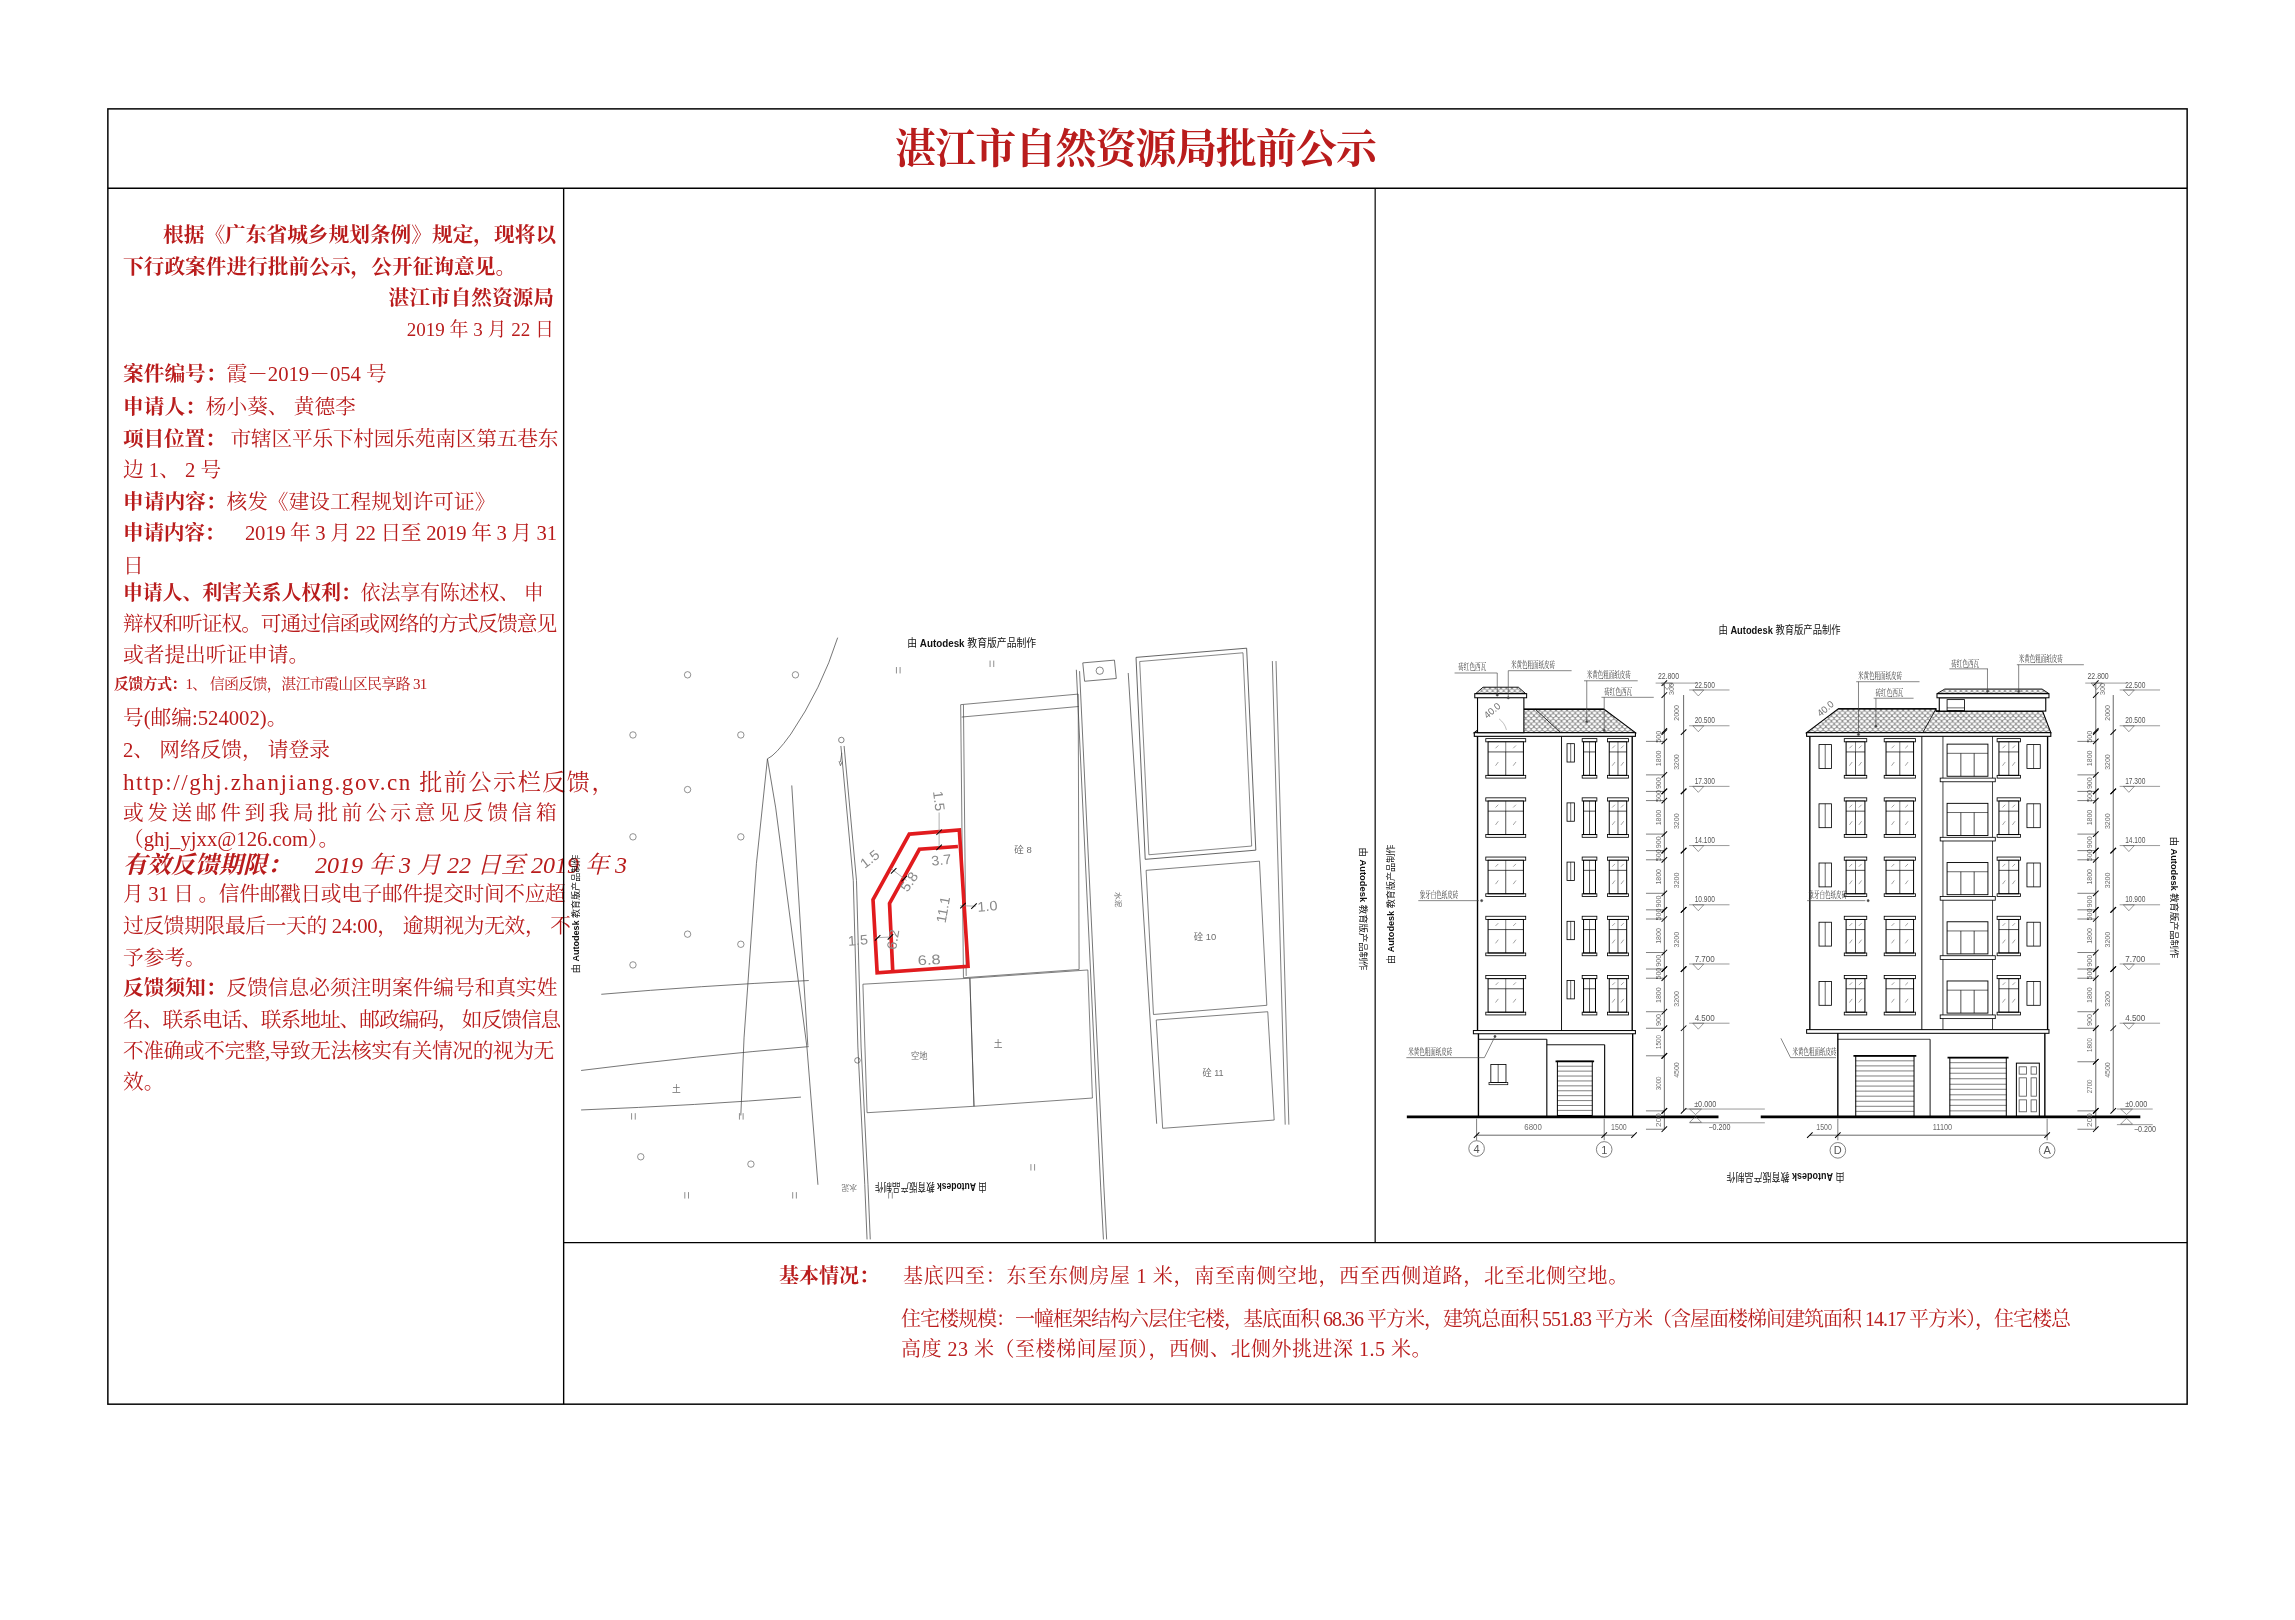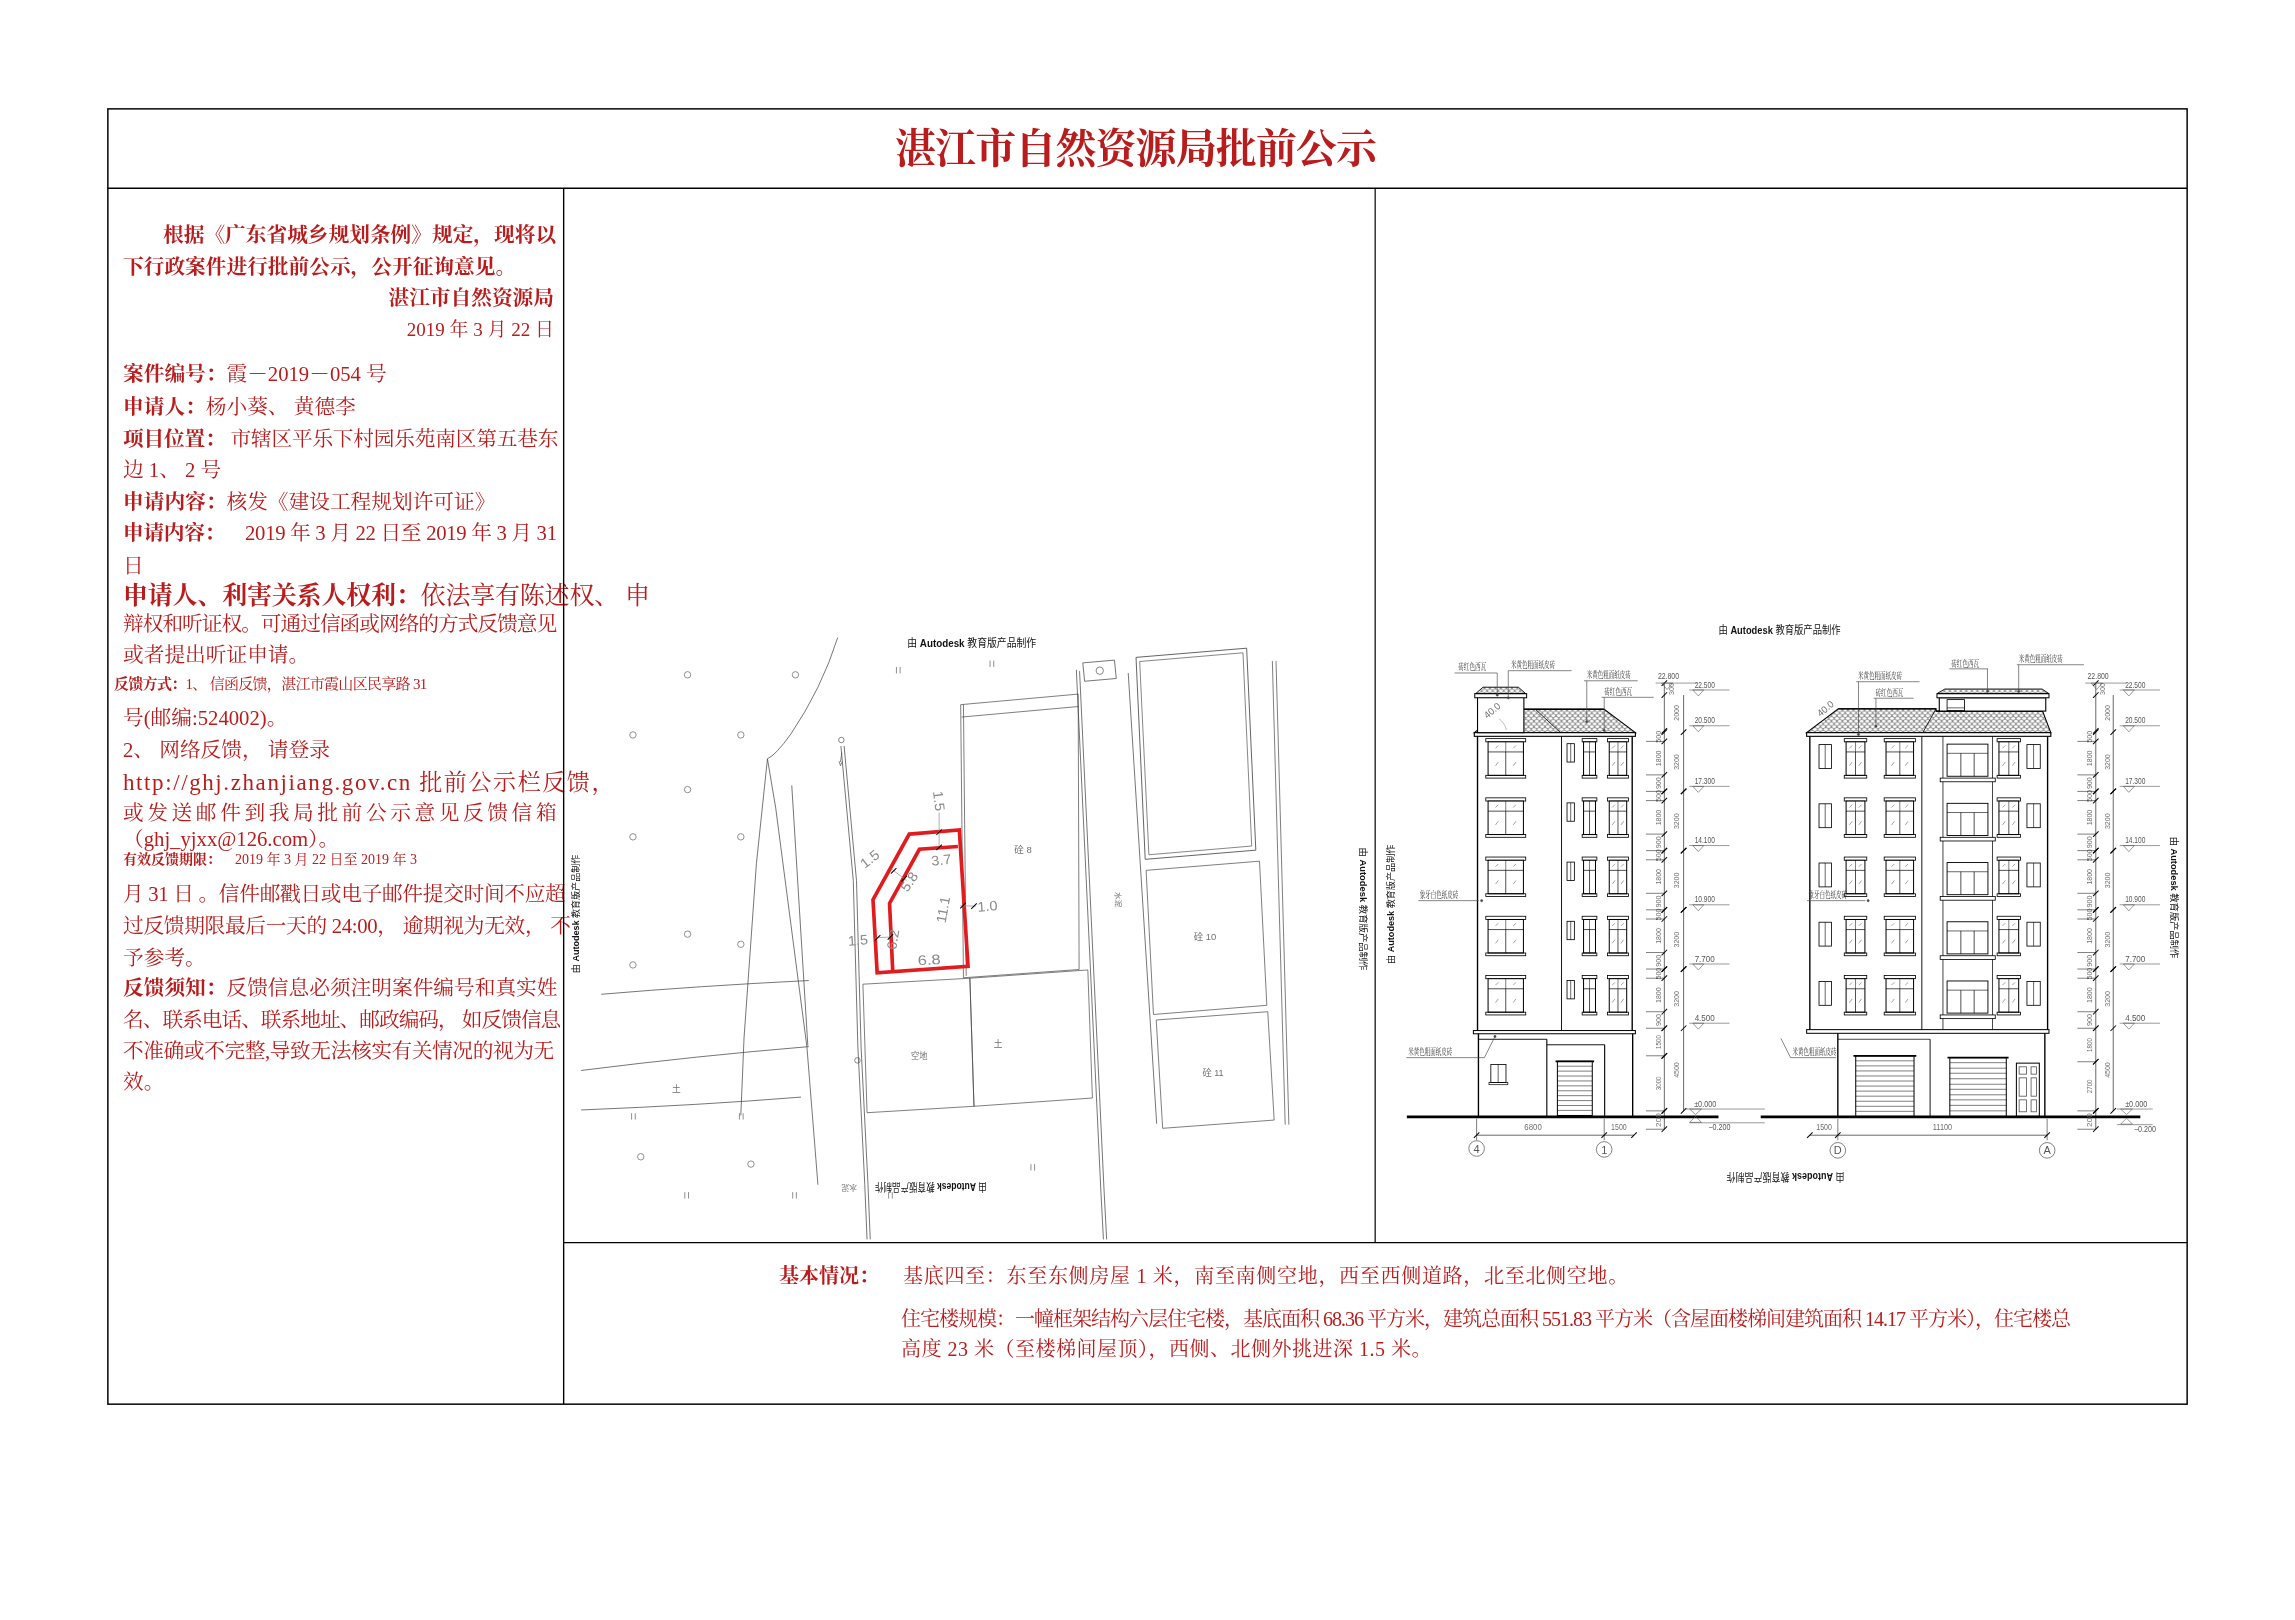--- a/index.html
+++ b/index.html
@@ -14,30 +14,30 @@
 <div class="t b" style="top:257px;font-size:20.7px;left:123px;">下行政案件进行批前公示，公开征询意见。</div>
 <div class="t b" style="top:288px;font-size:20.7px;right:1741px;">湛江市自然资源局</div>
 <div class="t" style="top:320px;font-size:19px;right:1741px;">2019 年 3 月 22 日</div>
 <div class="t" style="top:364px;font-size:20.7px;left:123px;"><span class="b">案件编号：</span>霞－2019－054 号</div>
 <div class="t" style="top:397px;font-size:20.7px;left:123px;"><span class="b">申请人：</span>杨小葵、 黄德李</div>
 <div class="t" style="top:429px;font-size:20.7px;left:123px;letter-spacing:-0.2px;"><span class="b">项目位置：</span> 市辖区平乐下村园乐苑南区第五巷东</div>
 <div class="t" style="top:460px;font-size:20.7px;left:123px;">边 1、 2 号</div>
 <div class="t" style="top:492px;font-size:20.7px;left:123px;"><span class="b">申请内容：</span>核发《建设工程规划许可证》</div>
 <div class="t" style="top:523px;font-size:20.7px;left:123px;letter-spacing:-0.3px;"><span class="b">申请内容：</span>  2019 年 3 月 22 日至 2019 年 3 月 31</div>
 <div class="t" style="top:556px;font-size:20.7px;left:123px;">日</div>
-<div class="t" style="top:583px;font-size:25px;left:123px;letter-spacing:-0.2px;"><span class="b">申请人、利害关系人权利：</span>依法享有陈述权、 申</div>
+<div class="t" style="top:583px;font-size:20px;left:123px;letter-spacing:-0.2px;"><span class="b">申请人、利害关系人权利：</span>依法享有陈述权、 申</div>
 <div class="t" style="top:614px;font-size:20.7px;left:123px;letter-spacing:-1px;">辩权和听证权。可通过信函或网络的方式反馈意见</div>
 <div class="t" style="top:645px;font-size:20.7px;left:123px;">或者提出听证申请。</div>
 <div class="t" style="top:677px;font-size:15px;left:114px;letter-spacing:-0.7px;"><span class="b">反馈方式：</span>1、 信函反馈，湛江市霞山区民享路 31</div>
 <div class="t" style="top:708px;font-size:20.7px;left:123px;">号(邮编:524002)。</div>
 <div class="t" style="top:740px;font-size:20.7px;left:123px;">2、 网络反馈， 请登录</div>
 <div class="t" style="top:771px;font-size:23px;left:123px;letter-spacing:1.6px;">http://ghj.zhanjiang.gov.cn 批前公示栏反馈，</div>
 <div class="t" style="top:803px;font-size:20.7px;left:123px;letter-spacing:3.6px;">或发送邮件到我局批前公示意见反馈信箱</div>
 <div class="t" style="top:829px;font-size:20.7px;left:123px;">（ghj_yjxx@126.com）。</div>
-<div class="t" style="top:853px;font-size:14px;left:123px;"><span class="b">有效反馈期限：</span>  2019 年 3 月 22 日至 2019 年 3</div>
+<div class="t" style="top:853px;font-size:24px;left:123px;font-style:italic;"><span class="b">有效反馈期限：</span>  2019 年 3 月 22 日至 2019 年 3</div>
 <div class="t" style="top:884px;font-size:20.7px;left:123px;letter-spacing:-0.3px;">月 31 日 。信件邮戳日或电子邮件提交时间不应超</div>
 <div class="t" style="top:916px;font-size:20.7px;left:123px;letter-spacing:-0.3px;">过反馈期限最后一天的 24:00， 逾期视为无效， 不</div>
 <div class="t" style="top:948px;font-size:20.7px;left:123px;">予参考。</div>
 <div class="t" style="top:978px;font-size:20.7px;left:123px;"><span class="b">反馈须知：</span>反馈信息必须注明案件编号和真实姓</div>
 <div class="t" style="top:1010px;font-size:20.7px;left:123px;letter-spacing:-1px;">名、联系电话、联系地址、邮政编码， 如反馈信息</div>
 <div class="t" style="top:1041px;font-size:20.7px;left:123px;letter-spacing:-0.4px;">不准确或不完整,导致无法核实有关情况的视为无</div>
 <div class="t" style="top:1072px;font-size:20.7px;left:123px;">效。</div>
 </div>
 
 <div>

